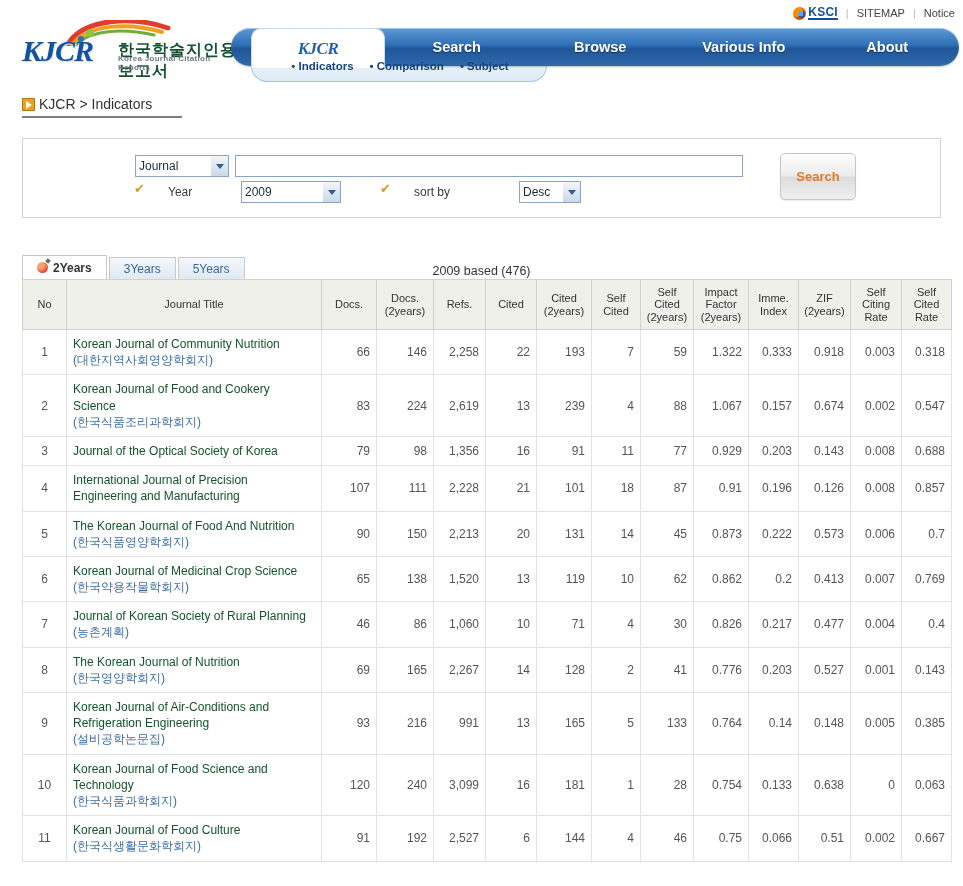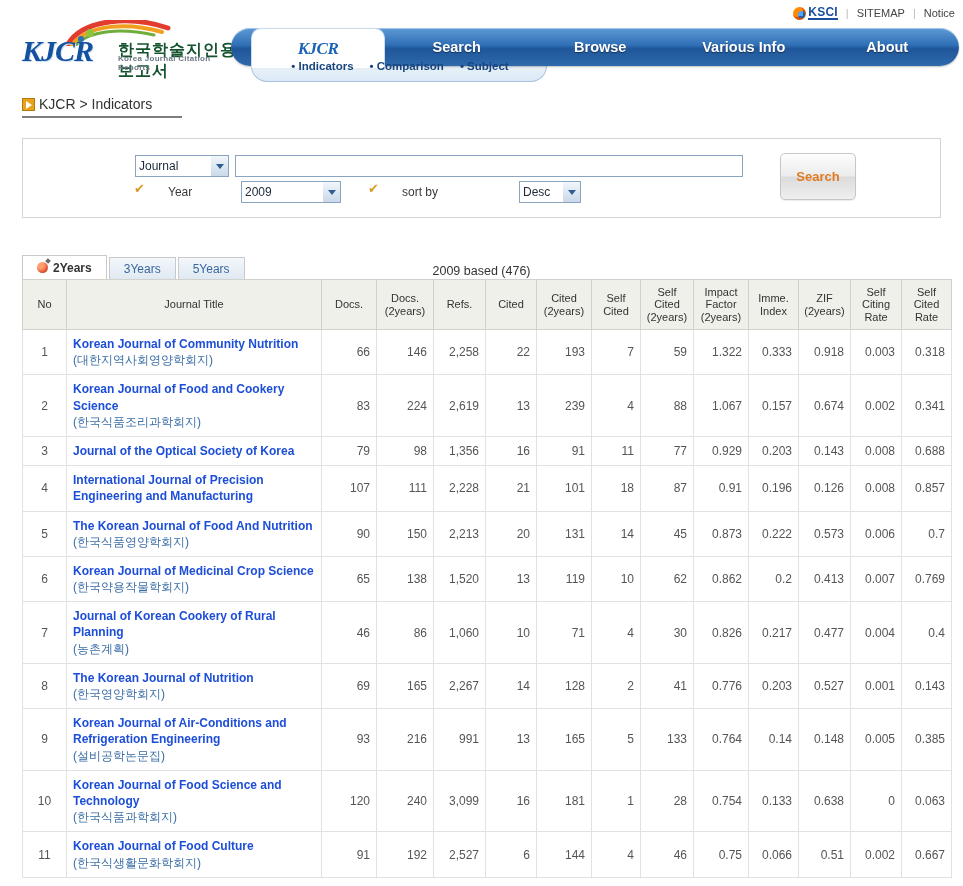--- a/index.html
+++ b/index.html
@@ -203,21 +203,21 @@
     padding: 4px 2px; line-height: 1.15; height: 50px;
     vertical-align: middle;
   }
   table.grid td {
     border:1px solid #e2e2e2; font-size: 12px; color:#555;
     padding: 6px 6px; vertical-align: middle; background:#fff;
   }
   td.c-no { text-align:center; color:#666; }
   td.c-title { padding: 6px 8px; line-height: 1.35; }
   td.c-num { text-align:right; }
-  .jtitle { color:#1d4ed8; cursor:pointer;font-weight:bold; }
+  .jtitle { color:#14532d; cursor:pointer; }
   .jkr { color:#3a6ea5; }
 
   
   col.w-no     { width: 44px; }
   col.w-title  { width: 255px; }
   col.w-docs   { width: 55px; }
   col.w-docs2  { width: 57px; }
   col.w-refs   { width: 52px; }
   col.w-cited  { width: 51px; }
   col.w-cited2 { width: 55px; }
@@ -292,21 +292,21 @@
     <div class="sp-row sp-row2">
       <span class="lbl-check" style="width:106px;">
         <span class="chk"></span>
         <span>Year</span>
       </span>
       <span class="selwrap">
         <select class="sel-year">
           <option>2009</option>
         </select>
       </span>
-      <span class="lbl-check" style="width:172px; padding-left:28px;">
+      <span class="lbl-check" style="width:172px; padding-left:40px;">
         <span class="chk"></span>
         <span>sort by</span>
       </span>
       <span class="selwrap" style="margin-left:6px;">
         <select class="sel-dir">
           <option>Desc</option>
         </select>
       </span>
     </div>
     <button class="btn-search">Search</button>
@@ -393,21 +393,21 @@
             <td class="c-num">224</td>
             <td class="c-num">2,619</td>
             <td class="c-num">13</td>
             <td class="c-num">239</td>
             <td class="c-num">4</td>
             <td class="c-num">88</td>
             <td class="c-num">1.067</td>
             <td class="c-num">0.157</td>
             <td class="c-num">0.674</td>
             <td class="c-num">0.002</td>
-            <td class="c-num">0.341</td>
+            <td class="c-num">0.547</td>
           </tr>
           <tr>
             <td class="c-no">3</td>
             <td class="c-title">
               <div class="jtitle">Journal of the Optical Society of Korea</div>
             </td>
             <td class="c-num">79</td>
             <td class="c-num">98</td>
             <td class="c-num">1,356</td>
             <td class="c-num">16</td>
@@ -472,21 +472,21 @@
             <td class="c-num">62</td>
             <td class="c-num">0.862</td>
             <td class="c-num">0.2</td>
             <td class="c-num">0.413</td>
             <td class="c-num">0.007</td>
             <td class="c-num">0.769</td>
           </tr>
           <tr>
             <td class="c-no">7</td>
             <td class="c-title">
-              <div class="jtitle">Journal of Korean Cookery of Rural Planning</div>
+              <div class="jtitle">Journal of Korean Society of Rural Planning</div>
               <div class="jkr">(농촌계획)</div>
             </td>
             <td class="c-num">46</td>
             <td class="c-num">86</td>
             <td class="c-num">1,060</td>
             <td class="c-num">10</td>
             <td class="c-num">71</td>
             <td class="c-num">4</td>
             <td class="c-num">30</td>
             <td class="c-num">0.826</td>

